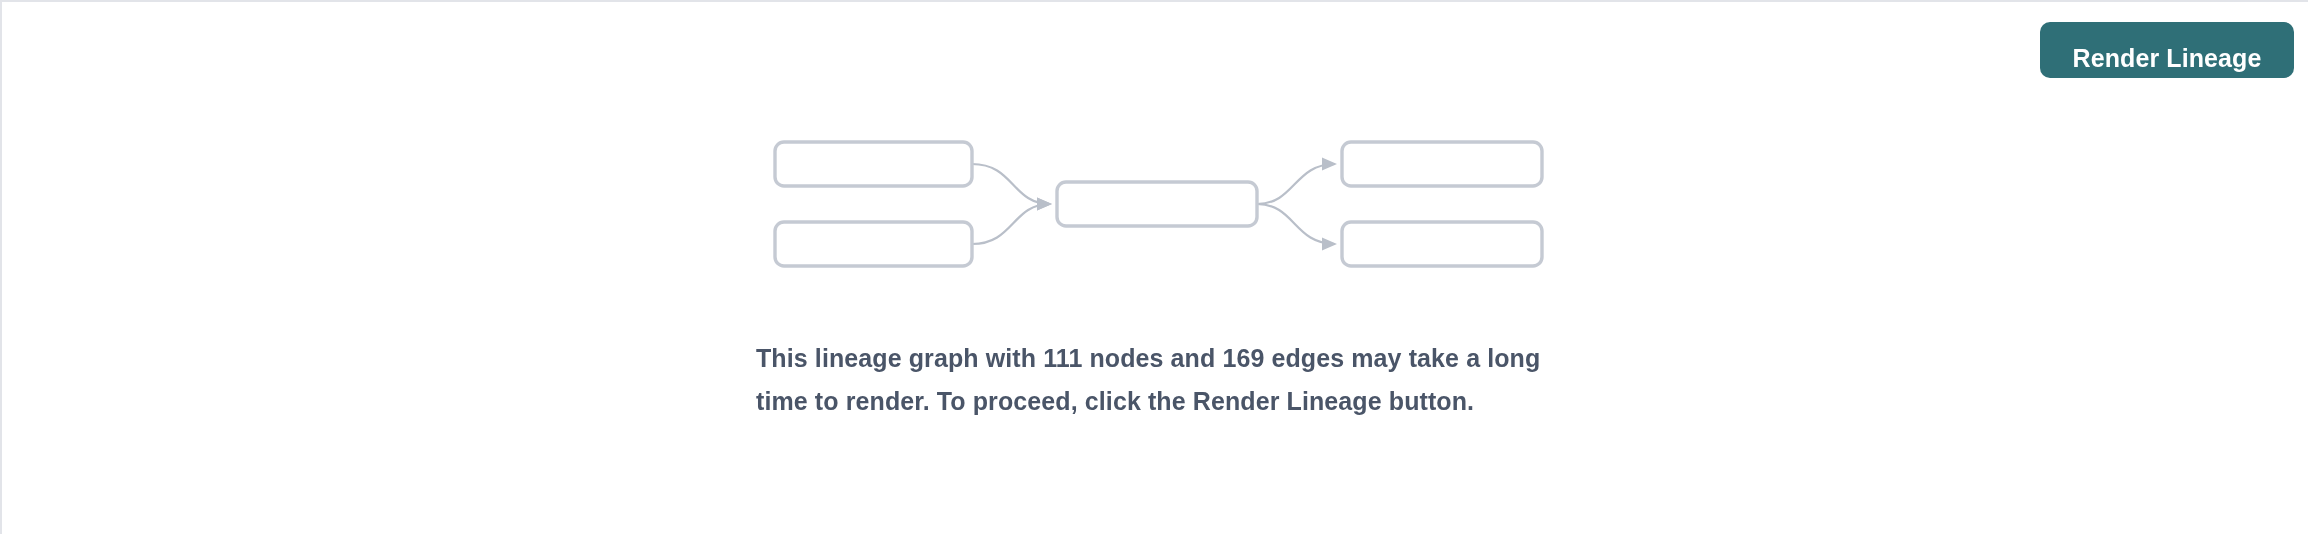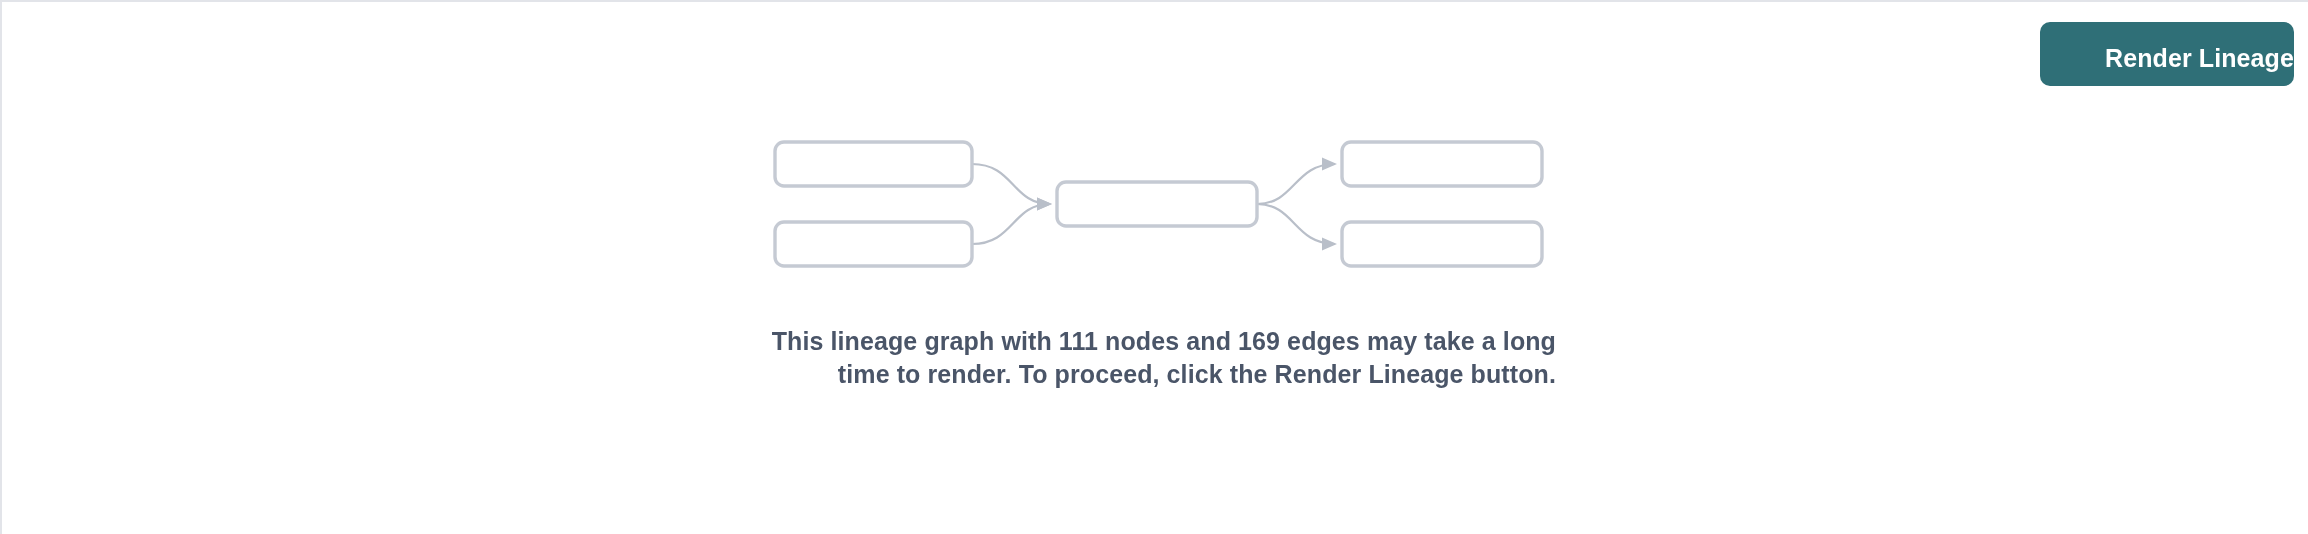--- a/index.html
+++ b/index.html
@@ -33,31 +33,31 @@
     left: 0;
     right: 0;
     height: 112px;
     pointer-events: none;
   }
   .render-lineage-button {
     position: absolute;
     top: 20px;
     left: 2038px;
     width: 254px;
-    height: 64px;
+    height: 56px;
     background: #2f6f77;
     color: #ffffff;
     border: none;
     border-radius: 10px;
     font-family: "Liberation Sans", sans-serif;
     font-size: 25px;
     font-weight: bold;
     letter-spacing: 0.1px;
     line-height: 72px;
-    text-align: right;
+    text-align: center;
     cursor: pointer;
     pointer-events: auto;
     padding: 0;
   }
 
   
   .placeholder-graph {
     position: absolute;
     top: 0;
     left: 0;
@@ -70,27 +70,27 @@
     left: 0;
     width: 2308px;
     height: 534px;
     display: block;
   }
 
   
   .placeholder-message {
     position: absolute;
     left: 754px;
-    top: 323px;
+    top: 335px;
     width: 800px;
-    text-align: right;
+    text-align: left;
     font-family: "Liberation Sans", sans-serif;
     font-size: 25px;
     font-weight: bold;
-    line-height: 33px;
+    line-height: 43px;
     color: #4a5568;
     letter-spacing: 0.1px;
   }
 </style>
 </head>
 <body>
 
 <div class="lineage-panel">
 
   <div class="placeholder-graph">

